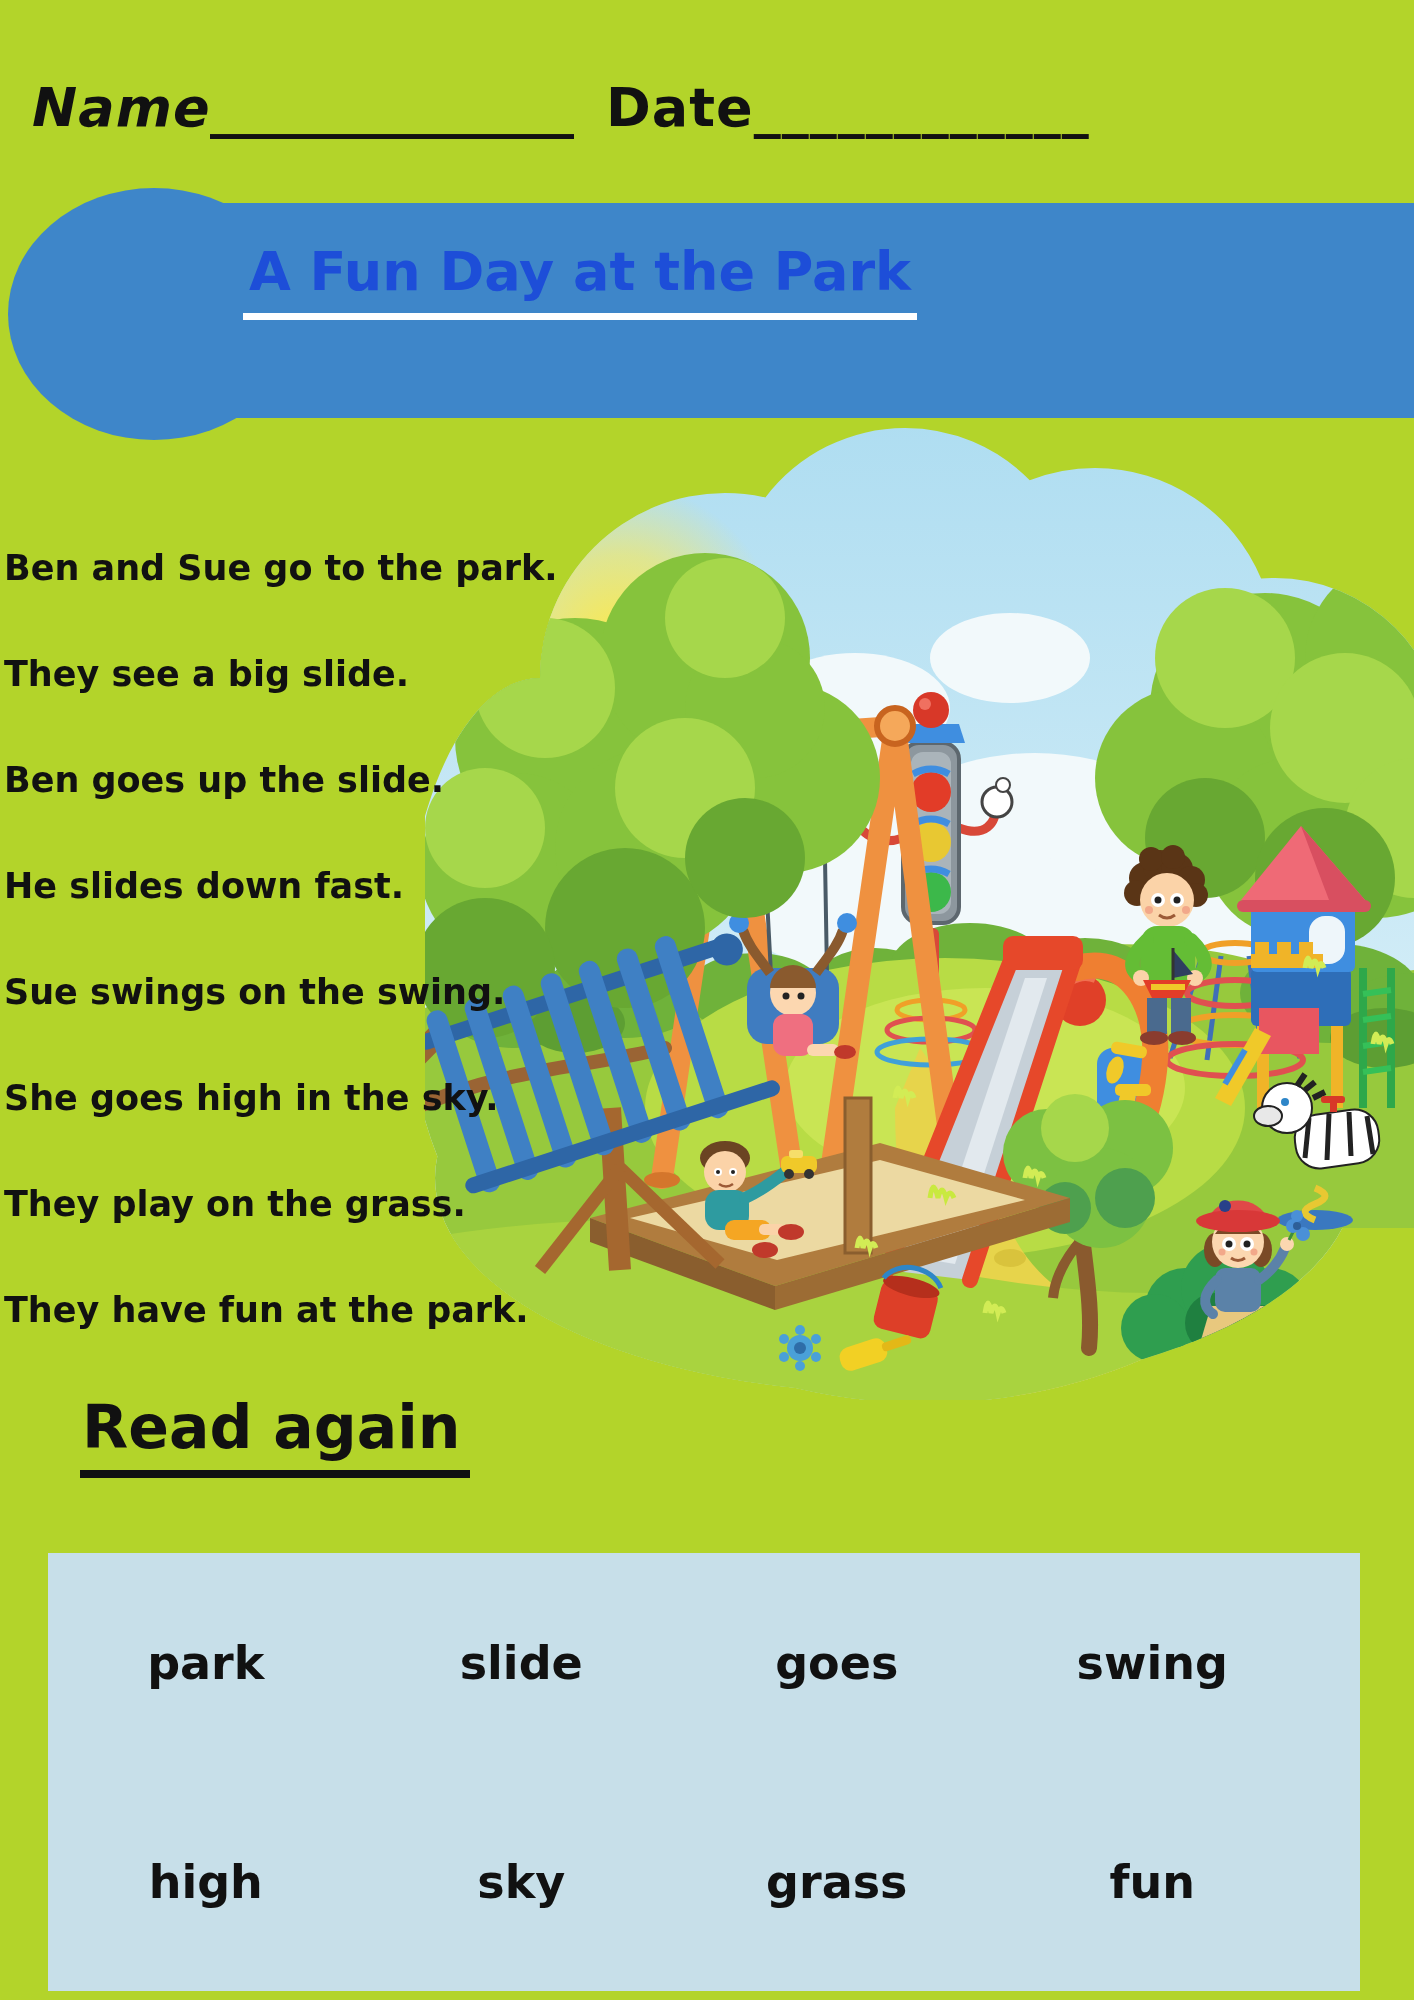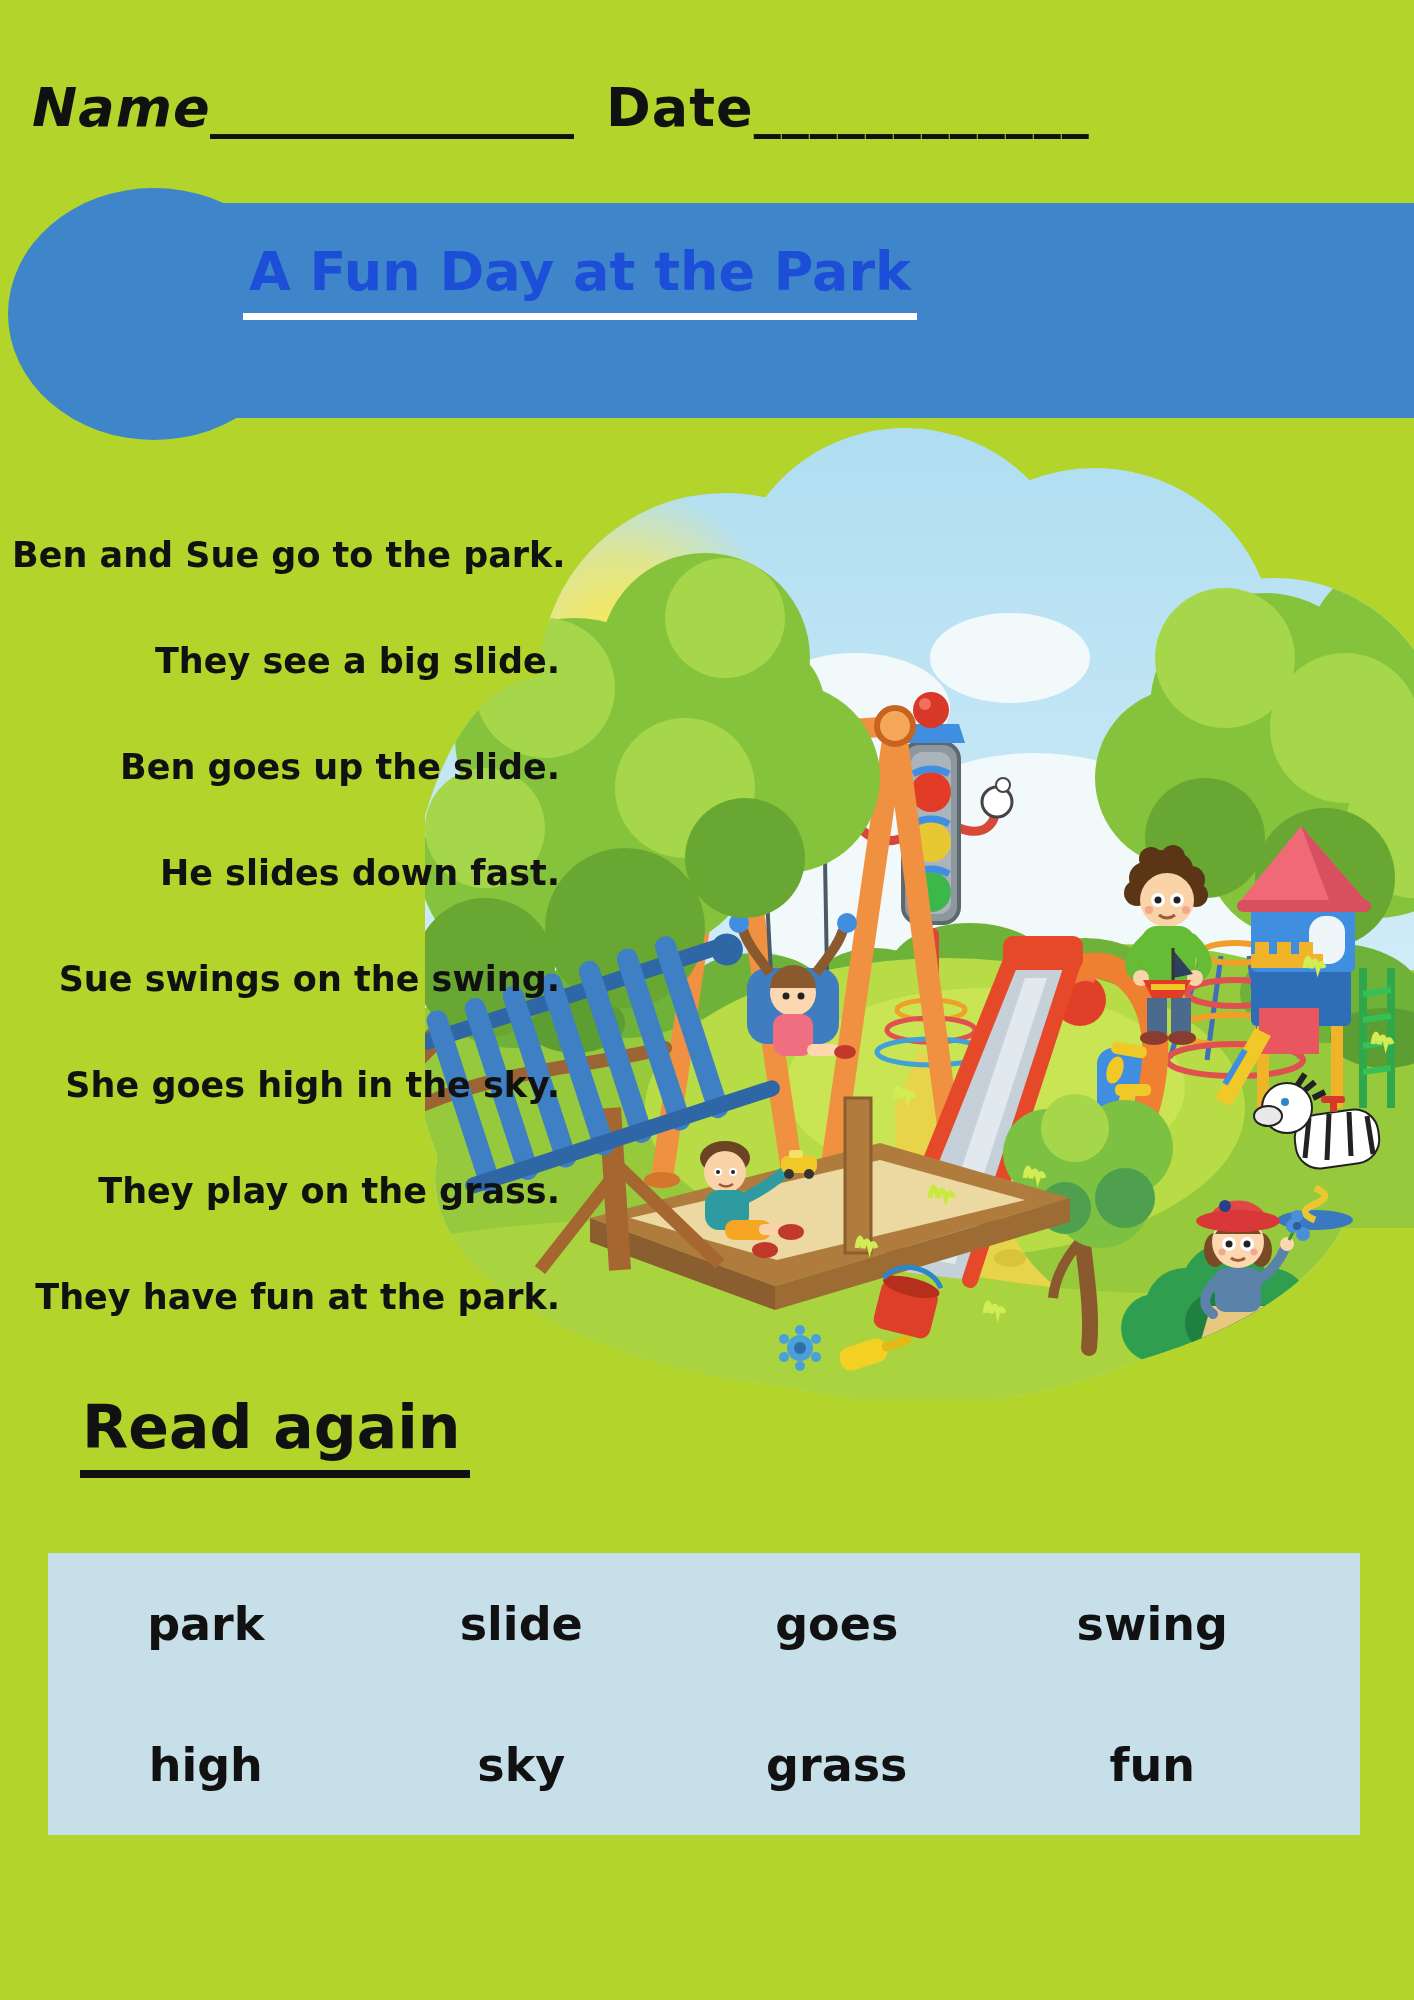--- a/index.html
+++ b/index.html
@@ -27,28 +27,28 @@
   }
   .banner-title{
     left:150px;top:240px;width:860px;text-align:center;
     color:#1d4ed8;font-size:54px;
   }
   .banner-title span{
     display:inline-block;border-bottom:7px solid #fff;padding:0 6px 10px 6px;
     white-space:nowrap;
   }
   
-  .story{left:4px;top:502px;width:548px;text-align:right;font-size:35px;line-height:106px;z-index:5;margin-left:8px;}
+  .story{left:4px;top:515px;width:548px;text-align:left;font-size:35px;line-height:106px;z-index:5;}
   .story div{white-space:nowrap;}
   
   .read-again{left:80px;top:1392px;font-size:60px;z-index:5;}
   .read-again span{display:inline-block;border-bottom:8px solid #111;padding:0 10px 8px 2px;}
   
   .word-box{
-    left:48px;top:1553px;width:1312px;height:282px;
+    left:48px;top:1553px;width:1312px;height:438px;
     background:#c7dfe9;
     display:grid;grid-template-columns:repeat(4,1fr);grid-template-rows:1fr 1fr;
     place-items:center;
     font-size:46px;z-index:5;
     padding-right:50px;box-sizing:border-box;
   }
   
   .illustration{left:425px;top:408px;width:1000px;height:992px;z-index:2;}
   svg{display:block;}
 </style>

